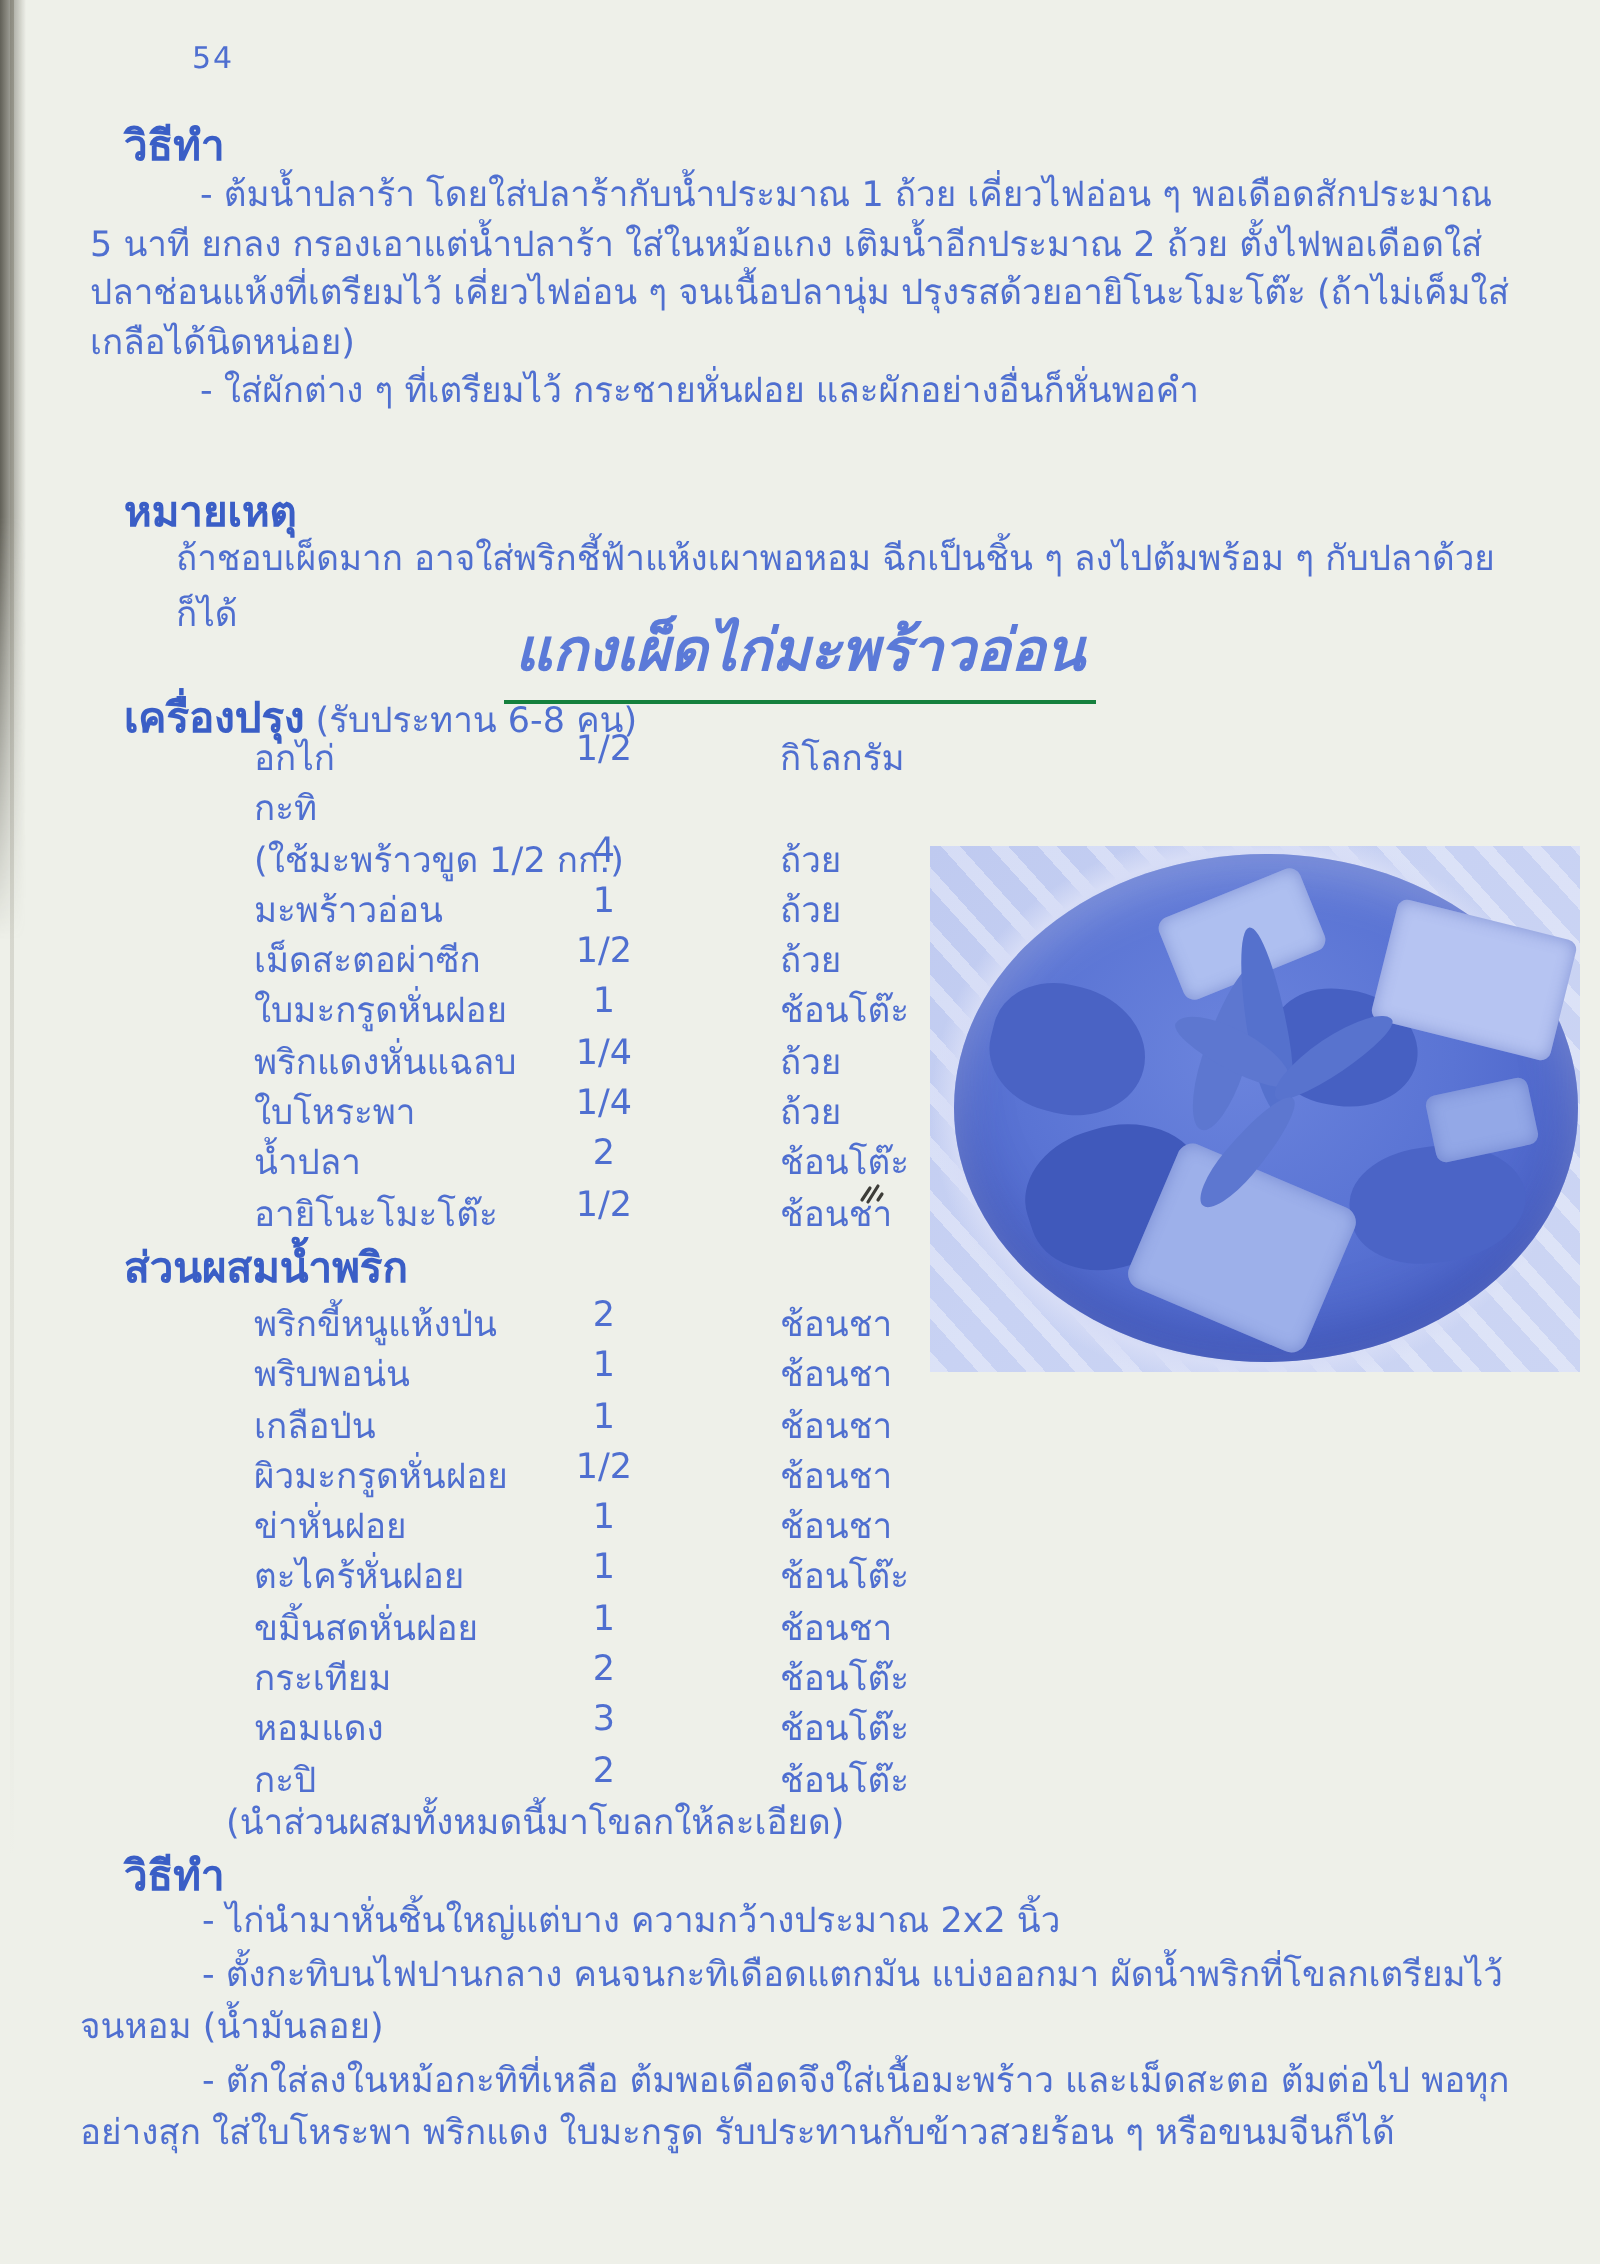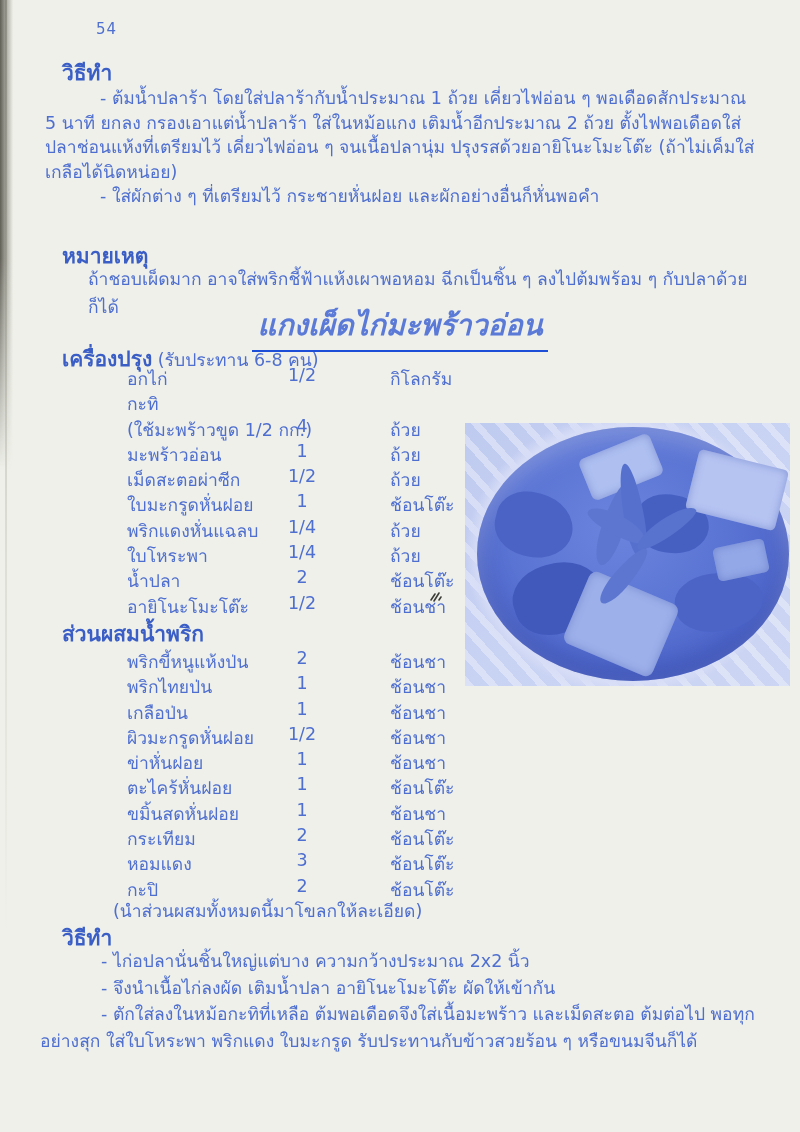--- a/index.html
+++ b/index.html
@@ -34,21 +34,21 @@
   .steps{position:absolute;font-size:17.5px;line-height:24.5px;}
   .steps p{margin:0;text-indent:55px;}
   .steps-1{left:45px;top:86px;width:712px;}
   .steps-2{left:40px;top:948px;width:716px;line-height:26.5px;font-size:17.5px;}
   .steps-2 p{text-indent:61px;}
   .note-text{position:absolute;left:88px;top:265px;width:660px;font-size:17.5px;}
 
   .title-wrap{position:absolute;left:0;top:302px;width:800px;text-align:center;}
   .title{
     display:inline-block;font-size:29px;font-weight:bold;font-style:italic;
-    color:#5b7ad8;border-bottom:2px solid #1d4ed8;padding:0 6px 2px;
+    color:#5b7ad8;border-bottom:2px solid #15803d;padding:0 6px 2px;
   }
 
   .ing-table{position:absolute;left:115px;width:420px;font-size:17.5px;}
   .ing-1{top:365px;}
   .ing-2{top:648px;}
   .ing-row{position:relative;height:25.3px;white-space:nowrap;}
   .ing-name{position:absolute;left:0;margin-left:12px;}
   .ing-qty{position:absolute;left:157px;width:60px;text-align:center;}
   .ing-unit{position:absolute;left:275px;}
   .paste-note{position:absolute;left:113px;top:897px;font-size:17.5px;}
@@ -194,21 +194,21 @@
 
   <div class="h1 h-paste">ส่วนผสมน้ำพริก</div>
 
   <div class="ing-table ing-2">
     <div class="ing-row">
         <span class="ing-name">พริกขี้หนูแห้งป่น</span>
         <span class="ing-qty">2</span>
         <span class="ing-unit">ช้อนชา</span>
       </div>
     <div class="ing-row">
-        <span class="ing-name">พริกไทยป่น</span>
+        <span class="ing-name">พริบพอน่น</span>
         <span class="ing-qty">1</span>
         <span class="ing-unit">ช้อนชา</span>
       </div>
     <div class="ing-row">
         <span class="ing-name">เกลือป่น</span>
         <span class="ing-qty">1</span>
         <span class="ing-unit">ช้อนชา</span>
       </div>
     <div class="ing-row">
         <span class="ing-name">ผิวมะกรูดหั่นฝอย</span>
@@ -244,18 +244,18 @@
         <span class="ing-name">กะปิ</span>
         <span class="ing-qty">2</span>
         <span class="ing-unit">ช้อนโต๊ะ</span>
       </div>
   </div>
 
   <div class="paste-note">(นำส่วนผสมทั้งหมดนี้มาโขลกให้ละเอียด)</div>
 
   <div class="h1 h-method2">วิธีทำ</div>
   <div class="steps steps-2">
-    <p>-  ไก่อปลานั่นชิ้นใหญ่แต่บาง ความกว้างประมาณ 2x2 นิ้ว</p>
-    <p>-  จึงนำเนื้อไก่ลงผัด เติมน้ำปลา อายิโนะโมะโต๊ะ ผัดให้เข้ากัน</p>
+    <p>-  ไก่นำมาหั่นชิ้นใหญ่แต่บาง ความกว้างประมาณ 2x2 นิ้ว</p>
+    <p>-  ตั้งกะทิบนไฟปานกลาง  คนจนกะทิเดือดแตกมัน   แบ่งออกมา  ผัดน้ำพริกที่โขลกเตรียมไว้จนหอม (น้ำมันลอย)</p>
     <p>-  ตักใส่ลงในหม้อกะทิที่เหลือ  ต้มพอเดือดจึงใส่เนื้อมะพร้าว  และเม็ดสะตอ  ต้มต่อไป  พอทุกอย่างสุก ใส่ใบโหระพา พริกแดง ใบมะกรูด รับประทานกับข้าวสวยร้อน ๆ หรือขนมจีนก็ได้</p>
   </div>
 
 </div>
 
 </body></html>

